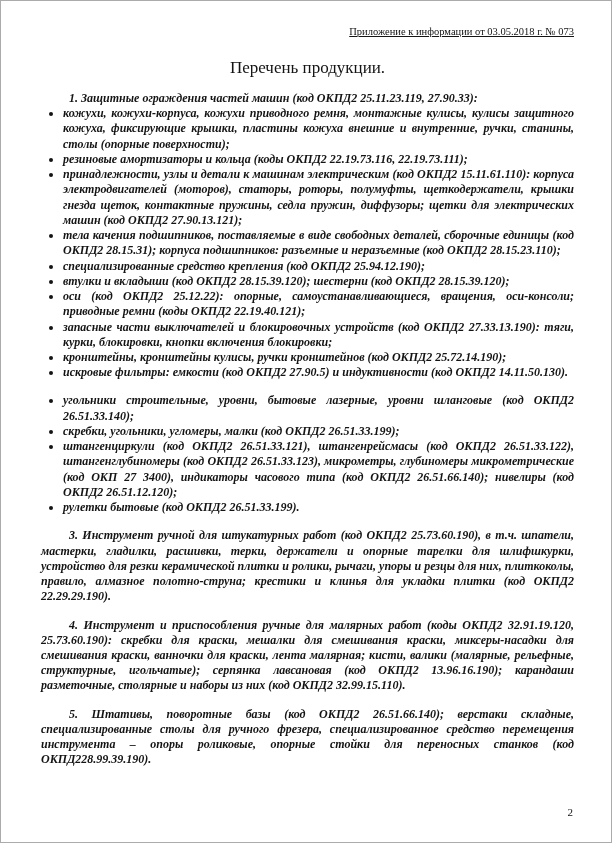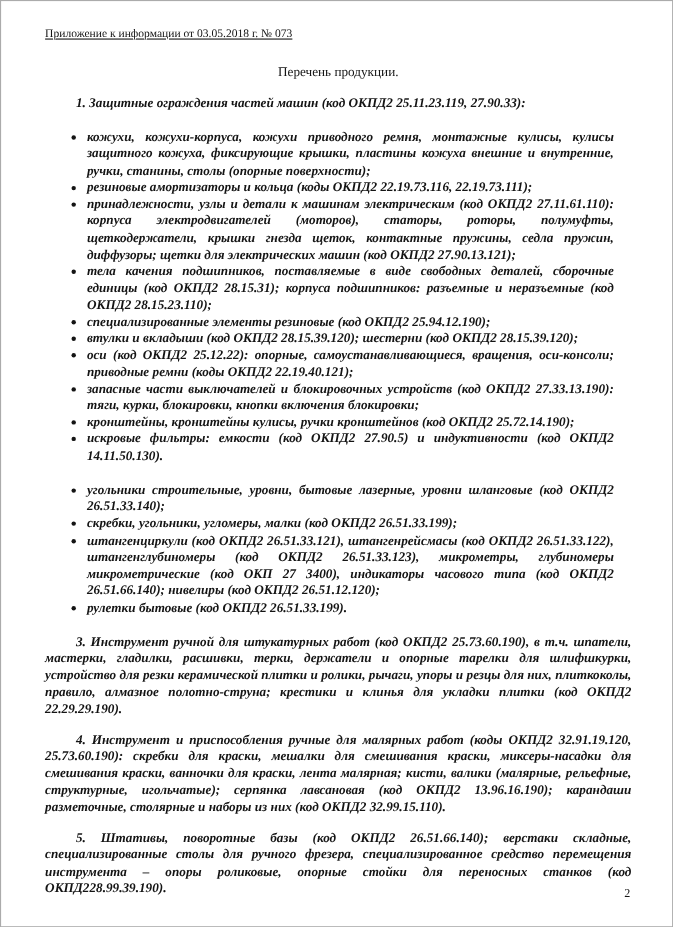--- a/index.html
+++ b/index.html
@@ -10,47 +10,47 @@
     background: #ffffff;
     border: 1px solid #ababab;
     position: relative;
     overflow: hidden;
     font-family: "Liberation Serif", serif;
     color: #141414;
   }
   .content { padding: 25px 37px 0 40px; }
   .header-note {
     font-size: 10.5px;
-    text-align: left;
+    text-align: right;
     text-decoration: underline;
     margin: 0 0 21px 0;
     font-style: normal;
     font-weight: normal;
   }
   .title {
-    font-size: 12px;
+    font-size: 17px;
     text-align: center;
     margin: 0 0 3px 0;
     font-style: normal;
     font-weight: normal;
   }
   .sec {
     font-style: italic;
     font-weight: bold;
     font-size: 12px;
     line-height: 1.27;
     margin-top: 13px;
   }
   .intro {
     margin: 0;
     text-indent: 28px;
     text-align: justify;
   }
   ul.blist {
-    margin: 16px;
+    margin: 0;
     padding: 0 0 0 22px;
     list-style: disc;
   }
   ul.blist li {
     text-align: justify;
     line-height: 1.27;
   }
   .page-number {
     position: absolute;
     right: 38px;
@@ -67,23 +67,23 @@
   <div class="content">
 
     <div class="header-note">Приложение к информации от 03.05.2018 г. № 073</div>
     <div class="title">Перечень продукции.</div>
 
     <section class="sec">
       <p class="intro">1. Защитные ограждения частей машин (код ОКПД2 25.11.23.119, 27.90.33):</p>
       <ul class="blist">
         <li>кожухи, кожухи-корпуса, кожухи приводного ремня, монтажные кулисы, кулисы защитного кожуха, фиксирующие крышки, пластины кожуха внешние и внутренние, ручки, станины, столы (опорные поверхности);</li>
         <li>резиновые амортизаторы и кольца (коды ОКПД2 22.19.73.116, 22.19.73.111);</li>
-        <li>принадлежности, узлы и детали к машинам электрическим (код ОКПД2 27.11.61.110): корпуса электродвигателей (моторов), статоры, роторы, полумуфты, щеткодержатели, крышки гнезда щеток, контактные пружины, седла пружин, диффузоры; щетки для электрических машин (код ОКПД2 27.90.13.121);</li>
+        <li>принадлежности, узлы и детали к машинам электрическим (код ОКПД2 15.11.61.110): корпуса электродвигателей (моторов), статоры, роторы, полумуфты, щеткодержатели, крышки гнезда щеток, контактные пружины, седла пружин, диффузоры; щетки для электрических машин (код ОКПД2 27.90.13.121);</li>
         <li>тела качения подшипников, поставляемые в виде свободных деталей, сборочные единицы (код ОКПД2 28.15.31); корпуса подшипников: разъемные и неразъемные (код ОКПД2 28.15.23.110);</li>
-        <li>специализированные элементы резиновые (код ОКПД2 25.94.12.190);</li>
+        <li>специализированные средство крепления (код ОКПД2 25.94.12.190);</li>
         <li>втулки и вкладыши (код ОКПД2 28.15.39.120); шестерни (код ОКПД2 28.15.39.120);</li>
         <li>оси (код ОКПД2 25.12.22): опорные, самоустанавливающиеся, вращения, оси-консоли; приводные ремни (коды ОКПД2 22.19.40.121);</li>
         <li>запасные части выключателей и блокировочных устройств (код ОКПД2 27.33.13.190): тяги, курки, блокировки, кнопки включения блокировки;</li>
         <li>кронштейны, кронштейны кулисы, ручки кронштейнов (код ОКПД2 25.72.14.190);</li>
         <li>искровые фильтры: емкости (код ОКПД2 27.90.5) и индуктивности (код ОКПД2 14.11.50.130).</li>
       </ul>
     </section>
 
     <section class="sec">
       <ul class="blist">

